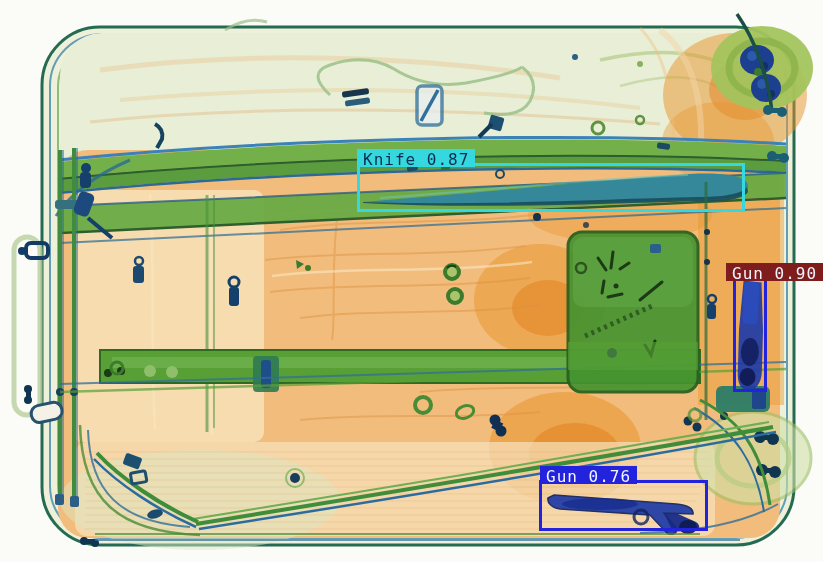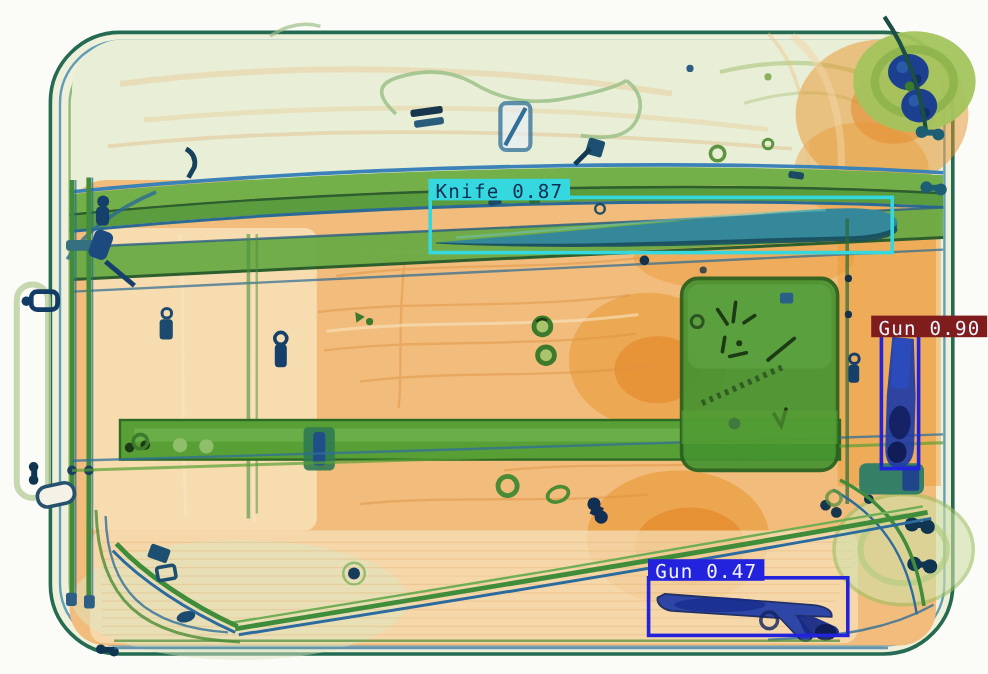--- a/index.html
+++ b/index.html
@@ -302,16 +302,16 @@
   </g>
 </svg>
 
 <div class="det" style="left: 357px; top: 163px; width: 388px; height: 49px; border-color: rgb(53, 216, 222);">
   <span class="det-label" style="background: rgb(53, 216, 222); color: rgb(12, 45, 82); left: -3px;">Knife 0.87</span>
 </div>
 <div class="det" style="left: 733px; top: 277px; width: 34px; height: 115px; border-color: rgb(35, 35, 222);">
   <span class="det-label" style="background: #7f1d1d; color: rgb(242, 244, 255); left: -10px;">Gun 0.90</span>
 </div>
 <div class="det" style="left: 539px; top: 480px; width: 169px; height: 51px; border-color: rgb(35, 35, 222);">
-  <span class="det-label" style="background: rgb(35, 35, 222); color: rgb(242, 244, 255); left: -2px;">Gun 0.47</span>
+  <span class="det-label" style="background: rgb(35, 35, 222); color: rgb(242, 244, 255); left: -2px;">Gun 0.76</span>
 </div>
 
 </div>
 
 </body></html>

